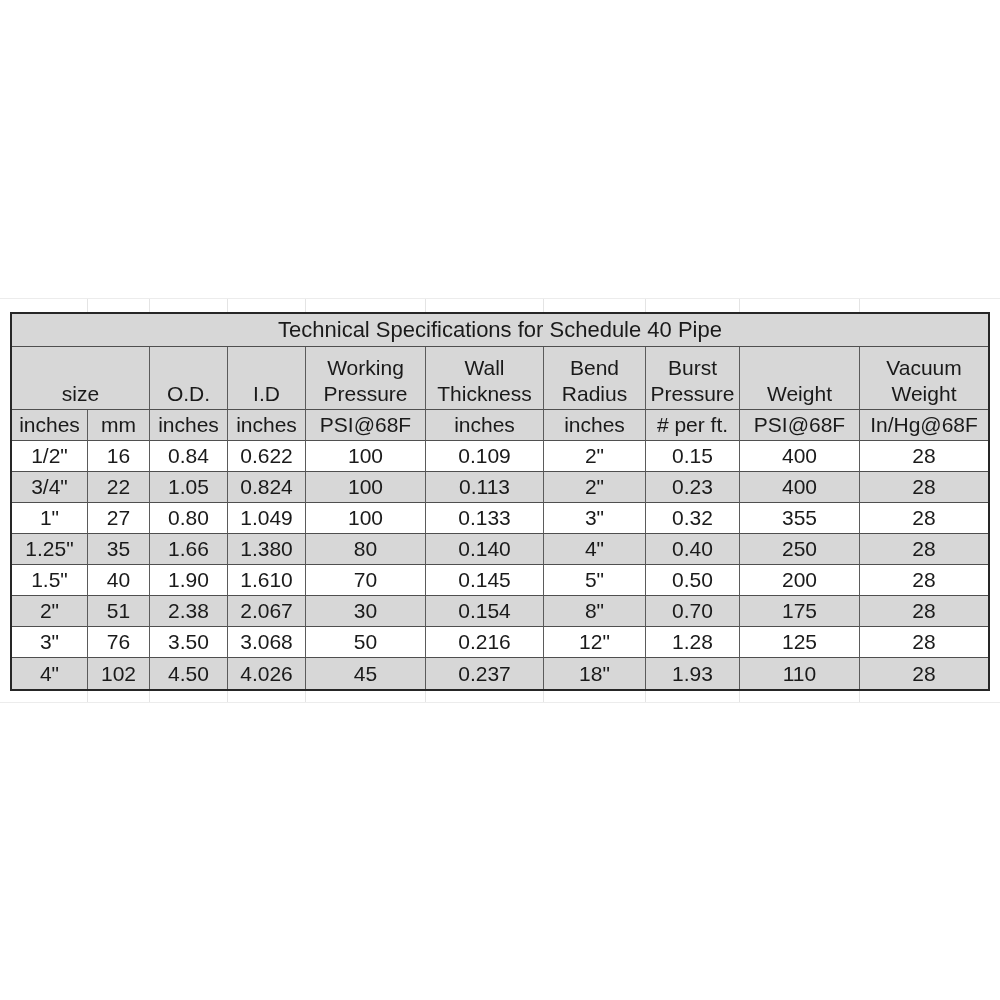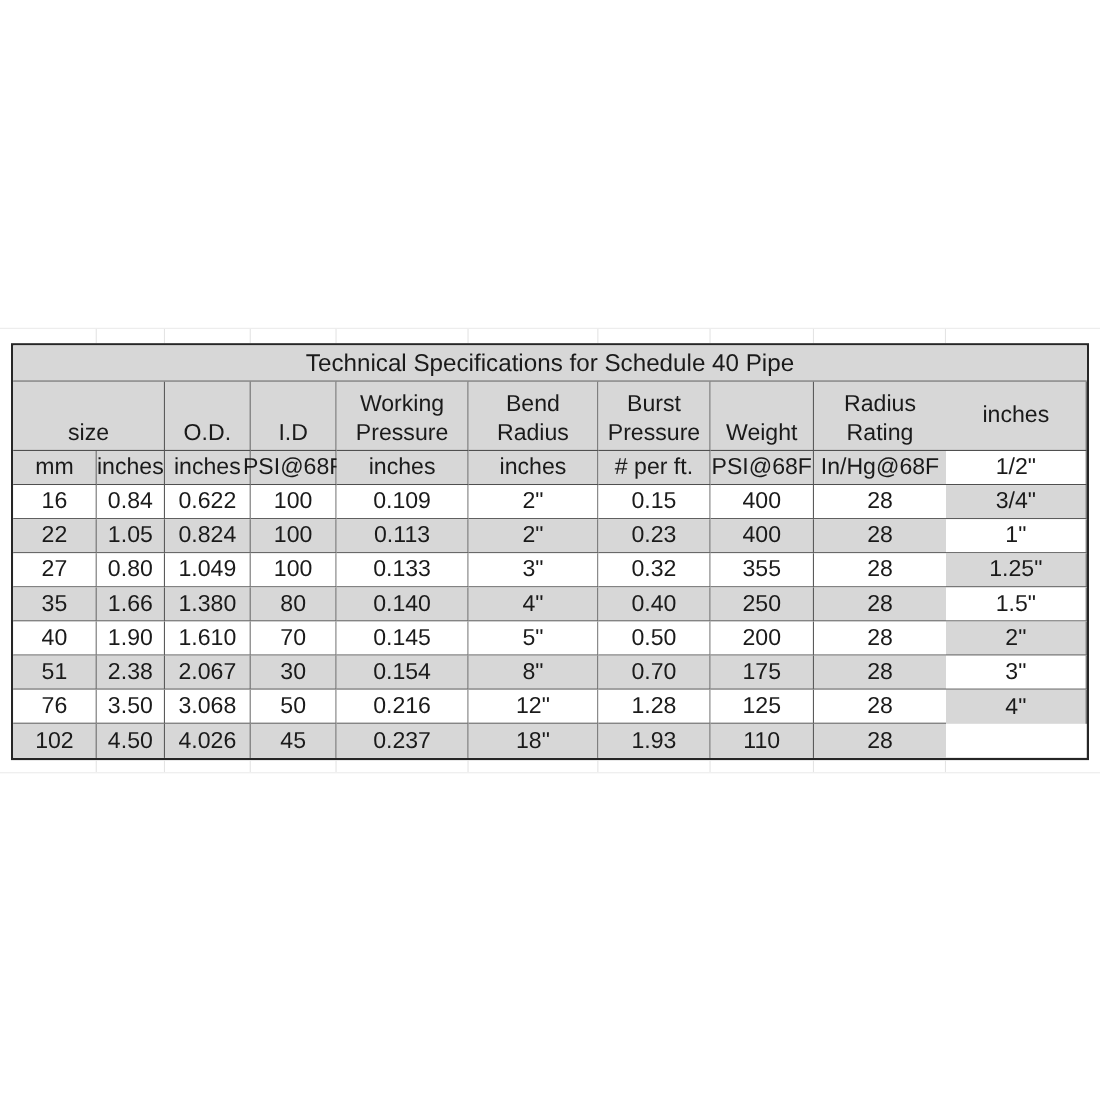--- a/index.html
+++ b/index.html
@@ -88,24 +88,25 @@
   <div class="tick tick-top" style="left:859px"></div>
 
   <div class="spec-table">
 
     <div class="c g cr title-cell">Technical Specifications for Schedule 40 Pipe</div>
 
     <div class="c g hdr span2">size</div>
     <div class="c g hdr">O.D.</div>
     <div class="c g hdr">I.D</div>
     <div class="c g hdr">Working Pressure</div>
+    <div class="c g hdr">Wall Thickness</div>
     <div class="c g hdr">Bend Radius</div>
     <div class="c g hdr">Burst Pressure</div>
     <div class="c g hdr">Weight</div>
-    <div class="c g hdr cr">Radius Rating</div>
+    <div class="c g hdr cr">Vacuum Weight</div>
 
     <div class="c g">inches</div>
     <div class="c g">mm</div>
     <div class="c g">inches</div>
     <div class="c g">inches</div>
     <div class="c g">PSI@68F</div>
     <div class="c g">inches</div>
     <div class="c g">inches</div>
     <div class="c g"># per ft.</div>
     <div class="c g">PSI@68F</div>

